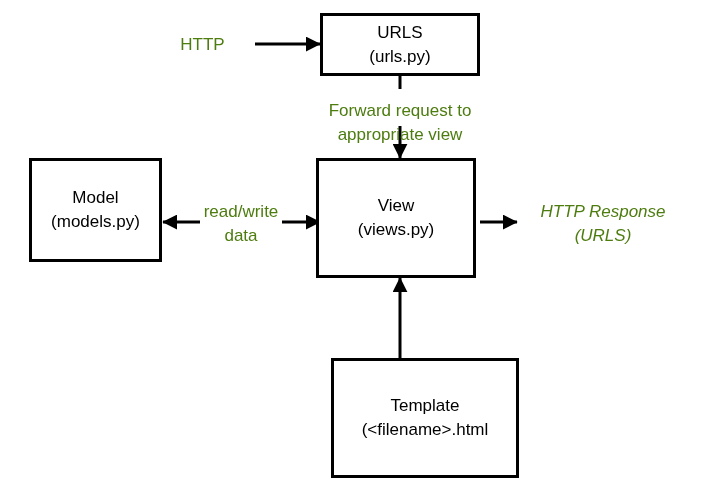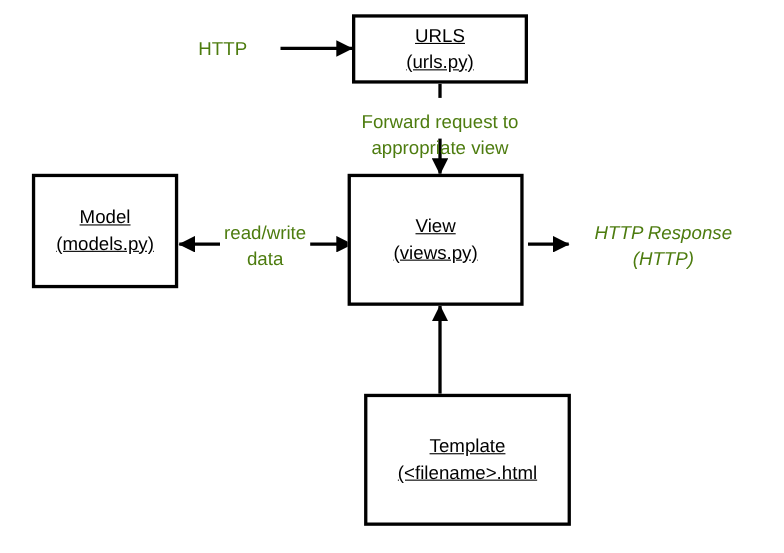--- a/index.html
+++ b/index.html
@@ -23,21 +23,20 @@
     border: 3px solid #000000;
     background: #ffffff;
     display: flex;
     flex-direction: column;
     align-items: center;
     justify-content: center;
     color: #000000;
     font-size: 17px;
     line-height: 24px;
     white-space: nowrap;
-    text-decoration: underline;
   }
   .node .ln { display: block; }
   .node.overflow-text { overflow: visible; }
   .free-label {
     position: absolute;
     color: #4d7c0f;
     font-size: 17px;
     line-height: 24px;
     text-align: center;
     white-space: nowrap;
@@ -109,16 +108,16 @@
     <span class="ln">appropriate view</span>
   </div>
 
   <div class="free-label" style="left:199px; top:188px; width:84px;">
     <span class="ln">read/write</span>
     <span class="ln">data</span>
   </div>
 
   <div class="free-label" style="left:528px; top:188px; width:150px;font-style:italic;">
     <span class="ln">HTTP Response</span>
-    <span class="ln">(HTTP)</span>
+    <span class="ln">(URLS)</span>
   </div>
 
 </div>
 
 </body></html>

